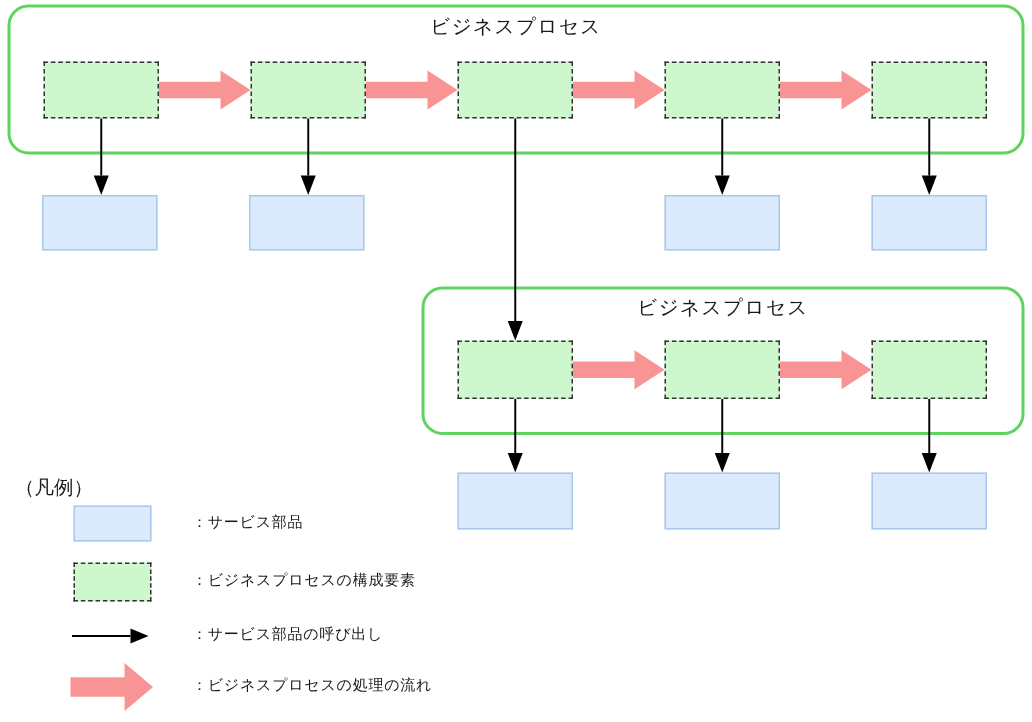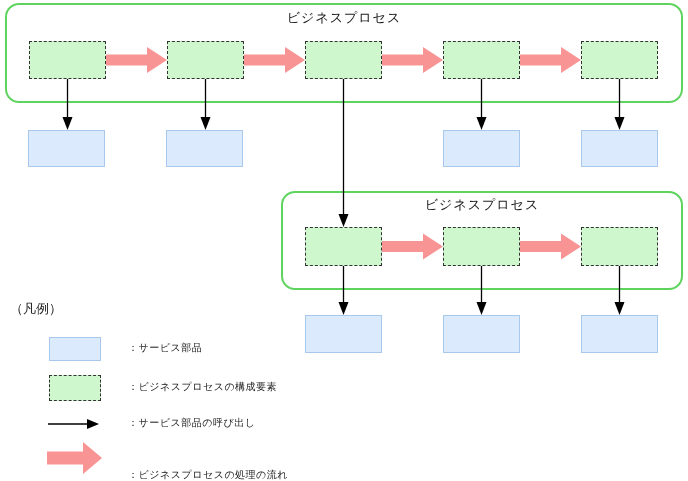--- a/index.html
+++ b/index.html
@@ -37,21 +37,21 @@
     width:77px;height:37px;
     background:var(--service-part-fill,#dbeafc);
     border:1px solid var(--service-part-border,#a8c8ec);
     box-sizing:border-box;
   }
   .arrows-layer{
     position:absolute;left:0;top:0;
     pointer-events:none;
   }
   .legend-title{
-    position:absolute;left:10px;top:300px;
+    position:absolute;left:10px;top:316px;
     font-size:13px;
   }
   .legend-label{
     position:absolute;left:128px;
     font-size:10px;
     letter-spacing:0.5px;
     white-space:nowrap;
   }
   .legend-swatch-blue{
     position:absolute;left:49px;top:337px;
@@ -143,15 +143,15 @@
   <div class="legend-title">（凡例）</div>
 
   <div class="legend-swatch-blue"></div>
   <div class="legend-label" style="top:341px;">：サービス部品</div>
 
   <div class="legend-swatch-green"></div>
   <div class="legend-label" style="top:380px;">：ビジネスプロセスの構成要素</div>
 
   <div class="legend-label" style="top:416px;">：サービス部品の呼び出し</div>
 
-  <div class="legend-label" style="top:468px;">：ビジネスプロセスの処理の流れ</div>
+  <div class="legend-label" style="top:450px;">：ビジネスプロセスの処理の流れ</div>
 
 </div>
 
 </body></html>

